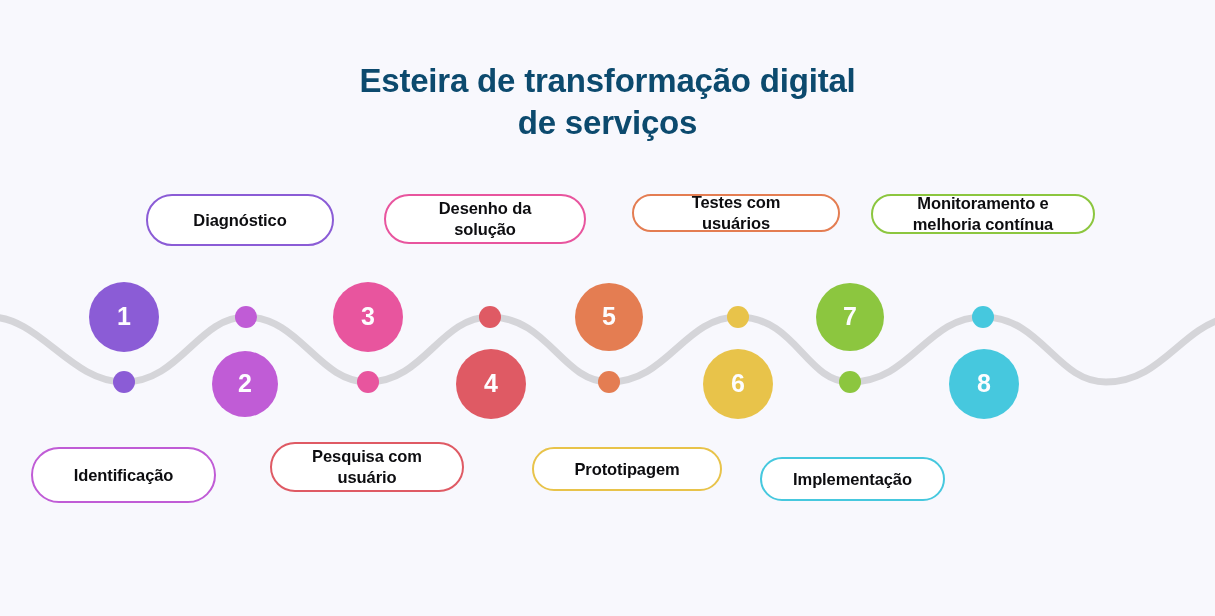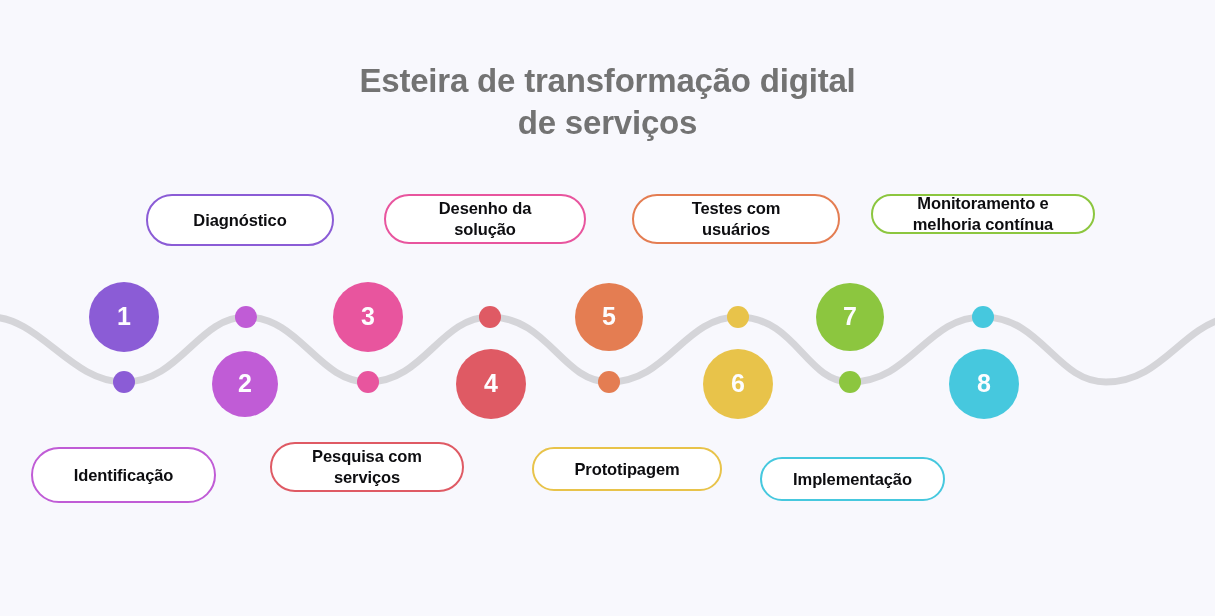--- a/index.html
+++ b/index.html
@@ -24,21 +24,21 @@
   
   .title {
     position: absolute;
     left: 0;
     top: 60px;
     width: 1215px;
     text-align: center;
     font-size: 33px;
     font-weight: bold;
     line-height: 1.28;
-    color: #737373;
+    color: #0c4a6e;
     letter-spacing: -0.2px;
     white-space: pre-line;
   }
 
   
   .wave-layer {
     position: absolute;
     left: 0;
     top: 0;
     width: 1215px;
@@ -146,22 +146,22 @@
       <div class="node-circle" style="left: 949px; top: 349px; width: 70px; height: 70px; background: rgb(70, 200, 222);">
         <span class="node-num">8</span>
       </div>
     </div>
   <div id="pills-layer">
       <div class="pill" style="left: 146px; top: 194px; width: 188px; height: 52px; border-color: rgb(139, 92, 214);"><span>Diagnóstico</span></div>
       <div class="pill" style="left: 31px; top: 447px; width: 185px; height: 56px; border-color: rgb(192, 92, 214); justify-content: center;"><span>Identificação</span></div>
       <div class="pill" style="left: 384px; top: 194px; width: 202px; height: 50px; border-color: rgb(232, 85, 158);"><span>Desenho da
 solução</span></div>
       <div class="pill" style="left: 270px; top: 442px; width: 194px; height: 50px; border-color: rgb(223, 90, 100);"><span>Pesquisa com
-serviços</span></div>
-      <div class="pill" style="left: 632px; top: 194px; width: 208px; height: 50px; border-color: rgb(228, 125, 82);"><span>Testes com
+usuário</span></div>
+      <div class="pill" style="left: 632px; top: 194px; width: 208px; height: 38px; border-color: rgb(228, 125, 82);"><span>Testes com
 usuários</span></div>
       <div class="pill" style="left: 532px; top: 447px; width: 190px; height: 44px; border-color: rgb(232, 195, 74);"><span>Prototipagem</span></div>
       <div class="pill" style="left: 871px; top: 194px; width: 224px; height: 40px; border-color: rgb(140, 198, 63);"><span>Monitoramento e
 melhoria contínua</span></div>
       <div class="pill" style="left: 760px; top: 457px; width: 185px; height: 44px; border-color: rgb(70, 200, 222);"><span>Implementação</span></div>
     </div>
 
 </div>
 
 </body></html>

